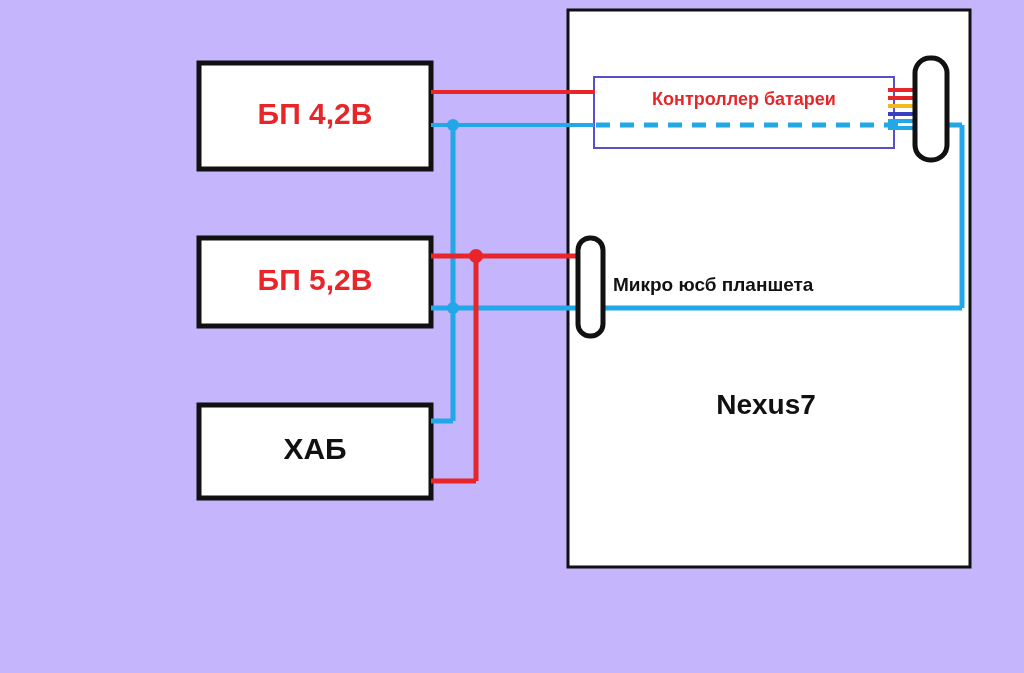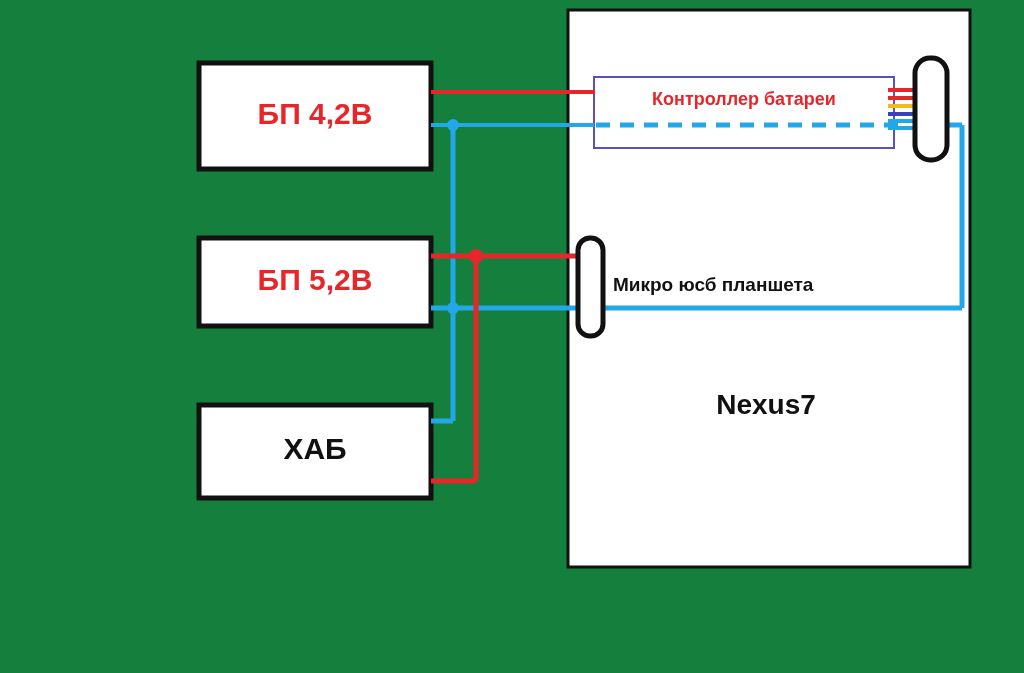--- a/index.html
+++ b/index.html
@@ -8,21 +8,21 @@
     padding: 0;
     background: #ffffff;
   }
   body {
     font-family: "Liberation Sans", sans-serif;
   }
   #diagram-root {
     position: relative;
     width: 1024px;
     height: 673px;
-    background: #15803d;
+    background: #c4b5fd;
     overflow: hidden;
   }
   svg.diagram {
     display: block;
     width: 1024px;
     height: 673px;
   }
   .label-text {
     font-family: "Liberation Sans", sans-serif;
     font-weight: bold;

